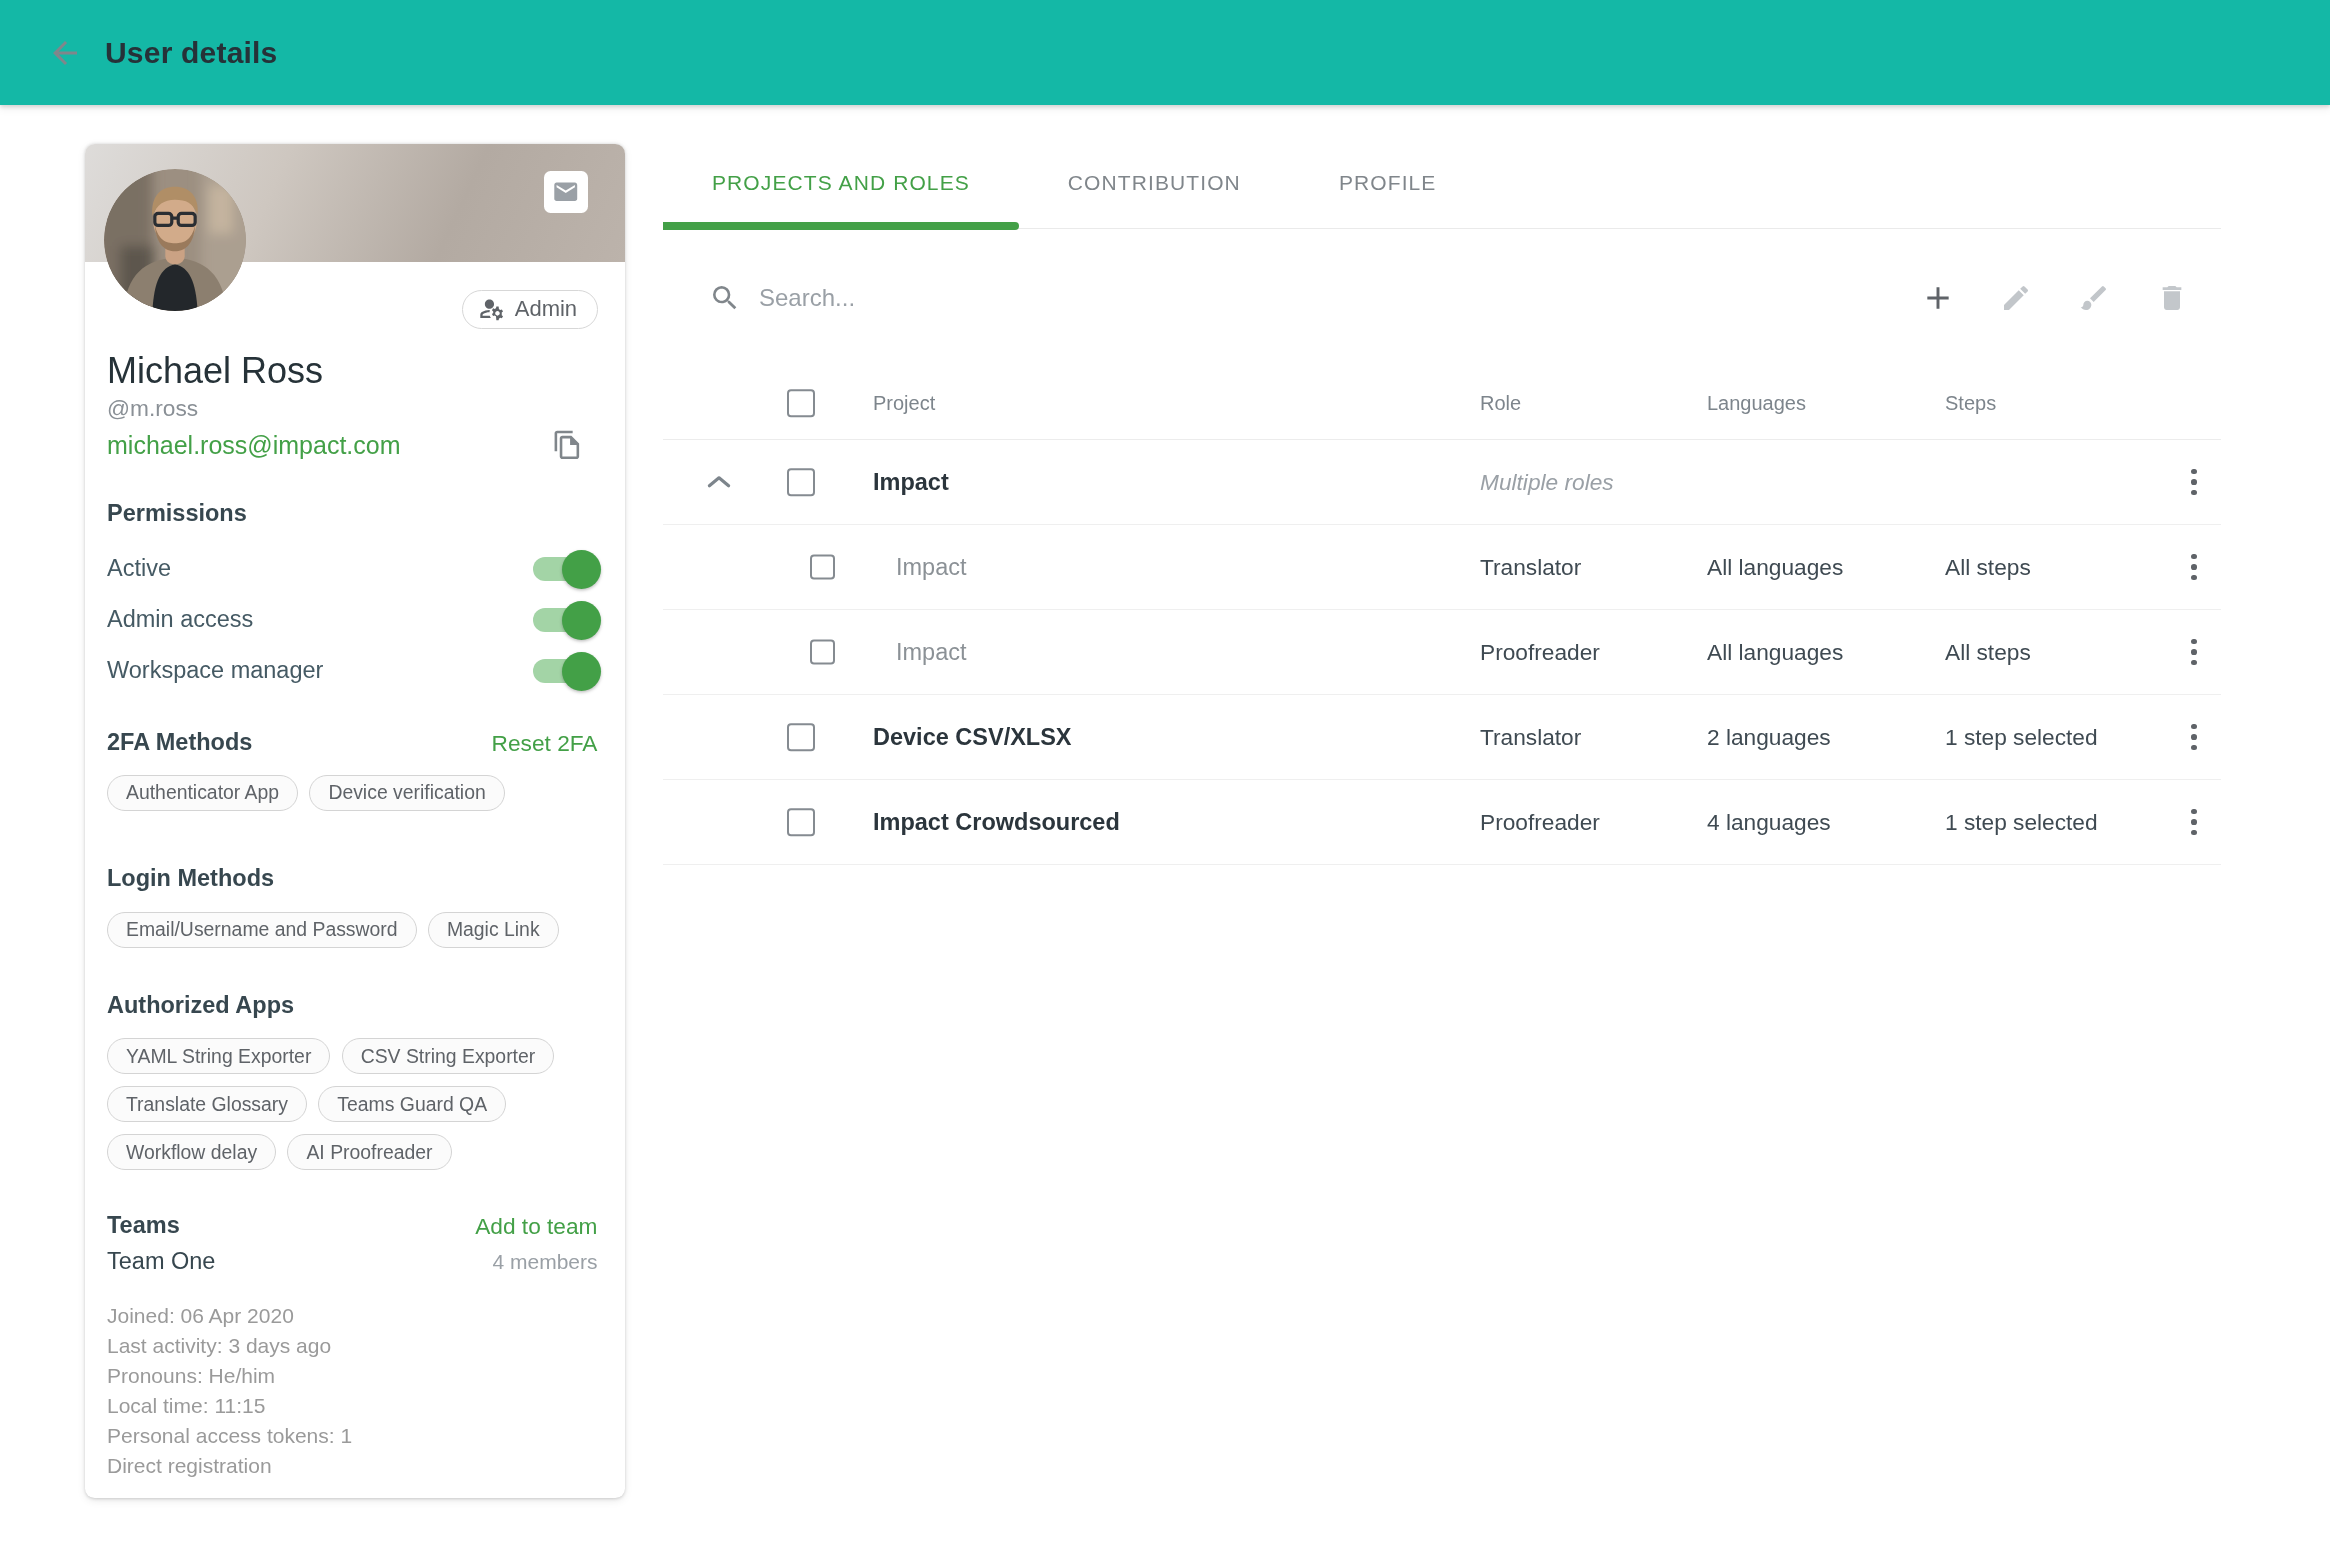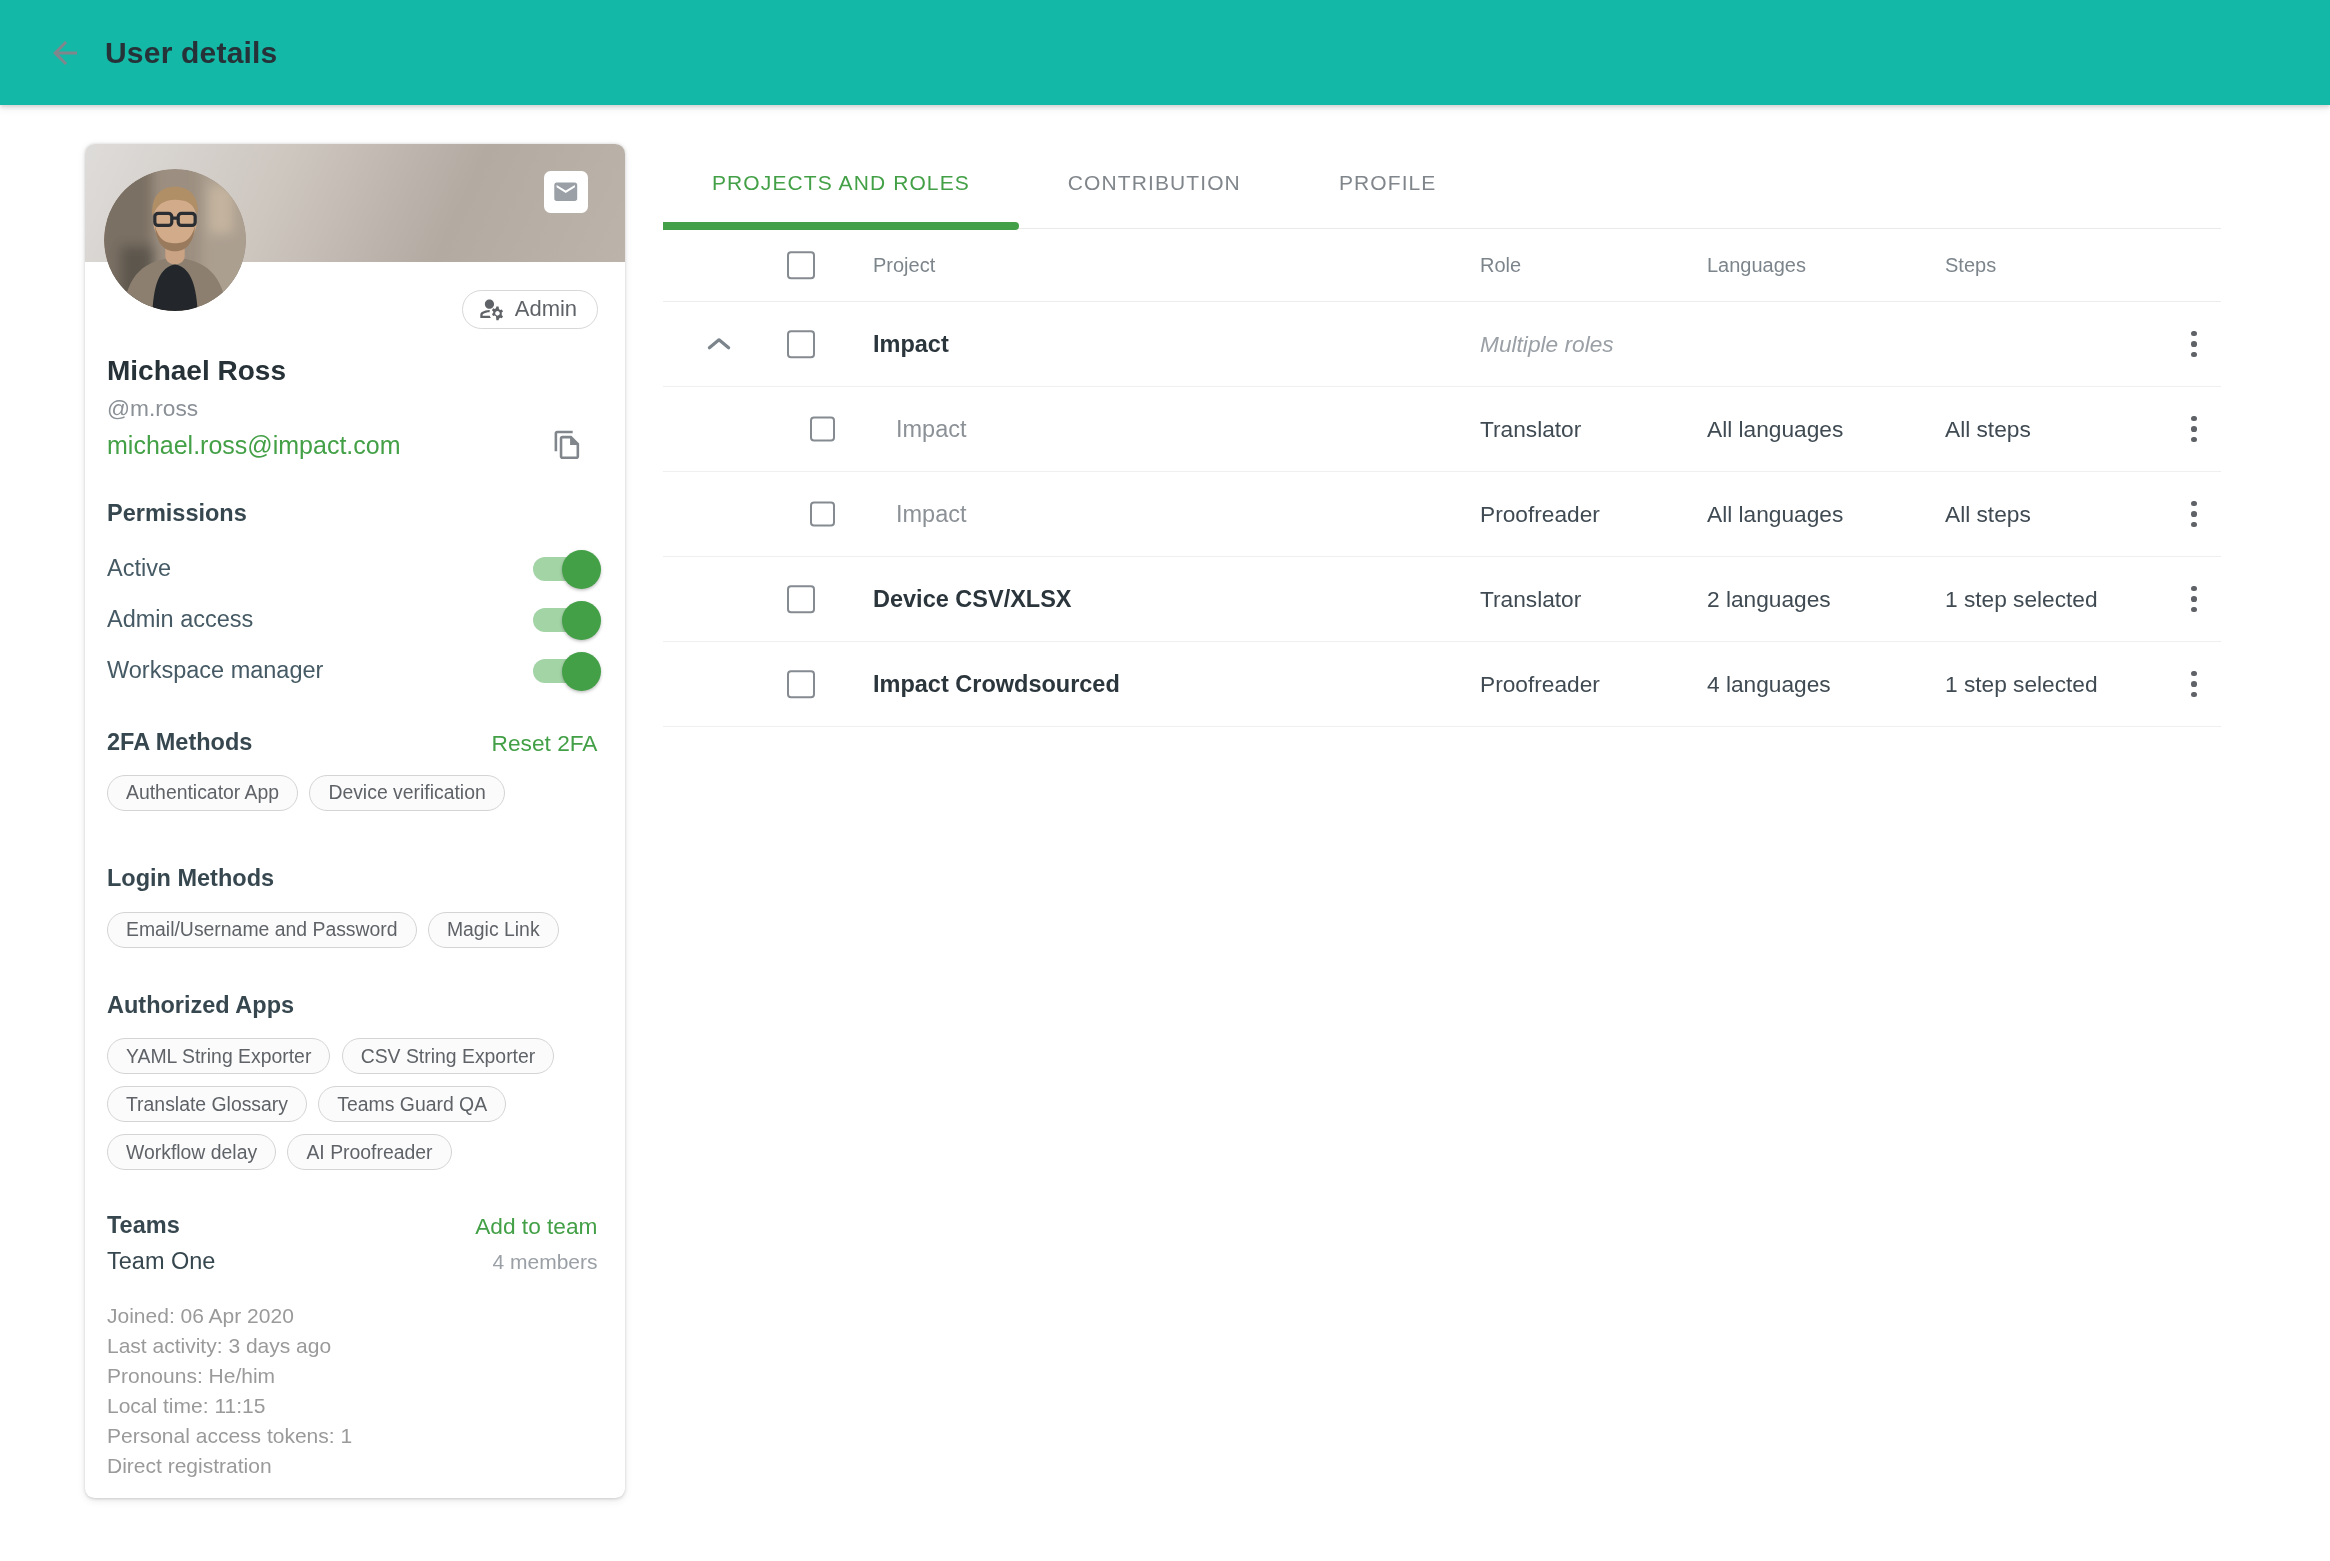--- a/index.html
+++ b/index.html
@@ -20,21 +20,21 @@
   .banner { position:absolute; left:0; top:0; width:540px; height:118px; border-radius:9.7px 9.7px 0 0;
     background:linear-gradient(115deg,#dedcda 0%,#cec7c0 35%,#b3aaa2 68%,#bcb3ab 100%); }
   .mail-btn { position:absolute; top:27px; right:37px; width:44px; height:42px; background:#fff; border:none;
     border-radius:6.5px; cursor:pointer; display:flex; align-items:center; justify-content:center; }
   .avatar { position:absolute; left:18.6px; top:25px; width:142px; height:142px; border-radius:50%; overflow:hidden; }
   .card-body { position:absolute; left:0; top:118px; width:540px; padding:0 27.5px 0 22px; }
   .badge-row { display:flex; justify-content:flex-end; margin-top:27.5px; }
   .admin-badge { height:39px; border:1.6px solid #d7d7d7; border-radius:19.4px; background:#fff;
     display:inline-flex; align-items:center; padding:0 19.4px 0 14.6px; gap:9.7px; }
   .admin-badge span { font-size:22px; color:#5f6368; }
-  .user-name { font-size:28px; font-weight:700; color:#263238; margin-top:21px; line-height:42px; }
+  .user-name { font-size:36px; font-weight:400; color:#263238; margin-top:21px; line-height:42px; }
   .username { font-size:22.7px; color:#8a9096; margin-top:3.2px; line-height:26px; }
   .email-row { position:relative; margin-top:9px; height:31px; display:flex; align-items:center; }
   .email { font-size:25px; color:var(--accent,#43a047); text-decoration:none; cursor:pointer; }
   .copy-btn { position:absolute; right:14.6px; top:50%; transform:translateY(-46%); background:none; border:none; cursor:pointer; }
   h3.sec { font-size:23.5px; font-weight:700; color:#37474f; line-height:27.5px; }
   .perm-head { margin-top:39px; }
   .perm-row { height:51px; display:flex; align-items:center; justify-content:space-between; }
   .toggles { margin-top:16px; }
   .perm-label { font-size:23.5px; color:#455a64; }
   .toggle { position:relative; width:65px; height:32px; display:inline-block; cursor:pointer; }
@@ -248,20 +248,50 @@
           <span>PROJECTS AND ROLES</span>
         </div>
       <div class="tab">
           <span>CONTRIBUTION</span>
         </div>
       <div class="tab">
           <span>PROFILE</span>
         </div>
     </nav>
 
+    <div class="search-row">
+      <span class="search-icon-wrap">
+        <svg width="32" height="32" viewBox="0 0 24 24">
+          <path fill="#80868b" d="M15.5 14h-.79l-.28-.27A6.47 6.47 0 0 0 16 9.5 6.5 6.5 0 1 0 9.5 16c1.61 0 3.09-.59 4.23-1.57l.27.28v.79l5 4.99L20.49 19l-4.99-5zm-6 0C7.01 14 5 11.99 5 9.5S7.01 5 9.5 5 14 7.01 14 9.5 11.99 14 9.5 14z"></path>
+        </svg>
+      </span>
+      <input class="search-input" placeholder="Search..." style="">
+      <div class="toolbar">
+        <button class="tool-btn">
+          <svg width="32" height="32" viewBox="0 0 24 24">
+            <path d="M12 4v16M4 12h16" stroke="#5f6368" stroke-width="2.2" fill="none"></path>
+          </svg>
+        </button>
+        <button class="tool-btn">
+          <svg width="32" height="32" viewBox="0 0 24 24">
+            <path fill="#c2c6ca" d="M3 17.25V21h3.75L17.81 9.94l-3.75-3.75L3 17.25zM20.71 7.04a1 1 0 0 0 0-1.41l-2.34-2.34a1 1 0 0 0-1.41 0l-1.83 1.83 3.75 3.75 1.83-1.83z"></path>
+          </svg>
+        </button>
+        <button class="tool-btn">
+          <svg width="32" height="32" viewBox="0 0 24 24">
+            <path fill="#c2c6ca" d="M7 14c-1.66 0-3 1.34-3 3 0 1.31-1.16 2-2 2 .92 1.22 2.49 2 4 2 2.21 0 4-1.79 4-4 0-1.66-1.34-3-3-3zm13.71-9.37l-1.34-1.34a.996.996 0 0 0-1.41 0L9 12.25 11.75 15l8.96-8.96a.996.996 0 0 0 0-1.41z"></path>
+          </svg>
+        </button>
+        <button class="tool-btn">
+          <svg width="32" height="32" viewBox="0 0 24 24">
+            <path fill="#c3c7cb" d="M6 19c0 1.1.9 2 2 2h8c1.1 0 2-.9 2-2V7H6v12zM19 4h-3.5l-1-1h-5l-1 1H5v2h14V4z"></path>
+          </svg>
+        </button>
+      </div>
+    </div>
 
     <div class="thead">
       <span class="cell cell-check">
           <span class="checkbox"></span>
         </span>
       <span class="cell cell-project th">Project</span>
       <span class="cell cell-role th">Role</span>
       <span class="cell cell-lang th">Languages</span>
       <span class="cell cell-steps th">Steps</span>
     </div>

